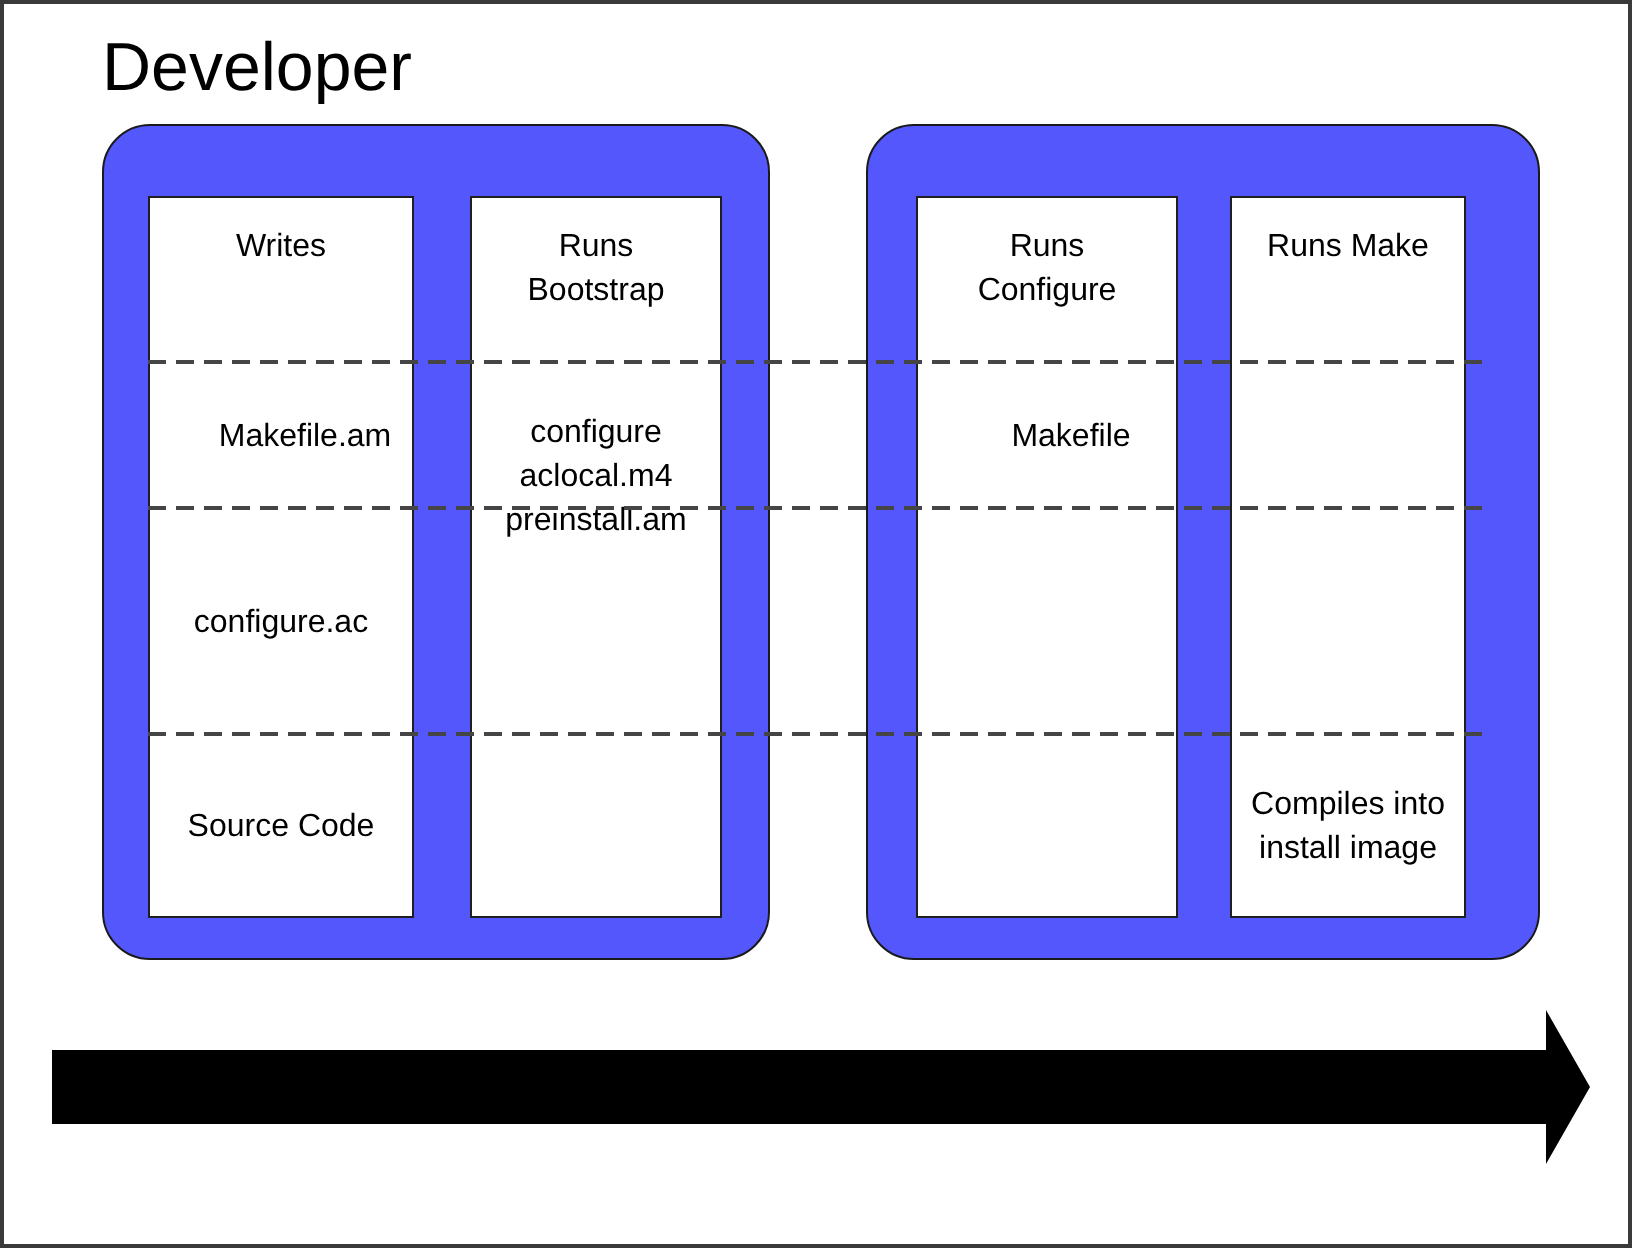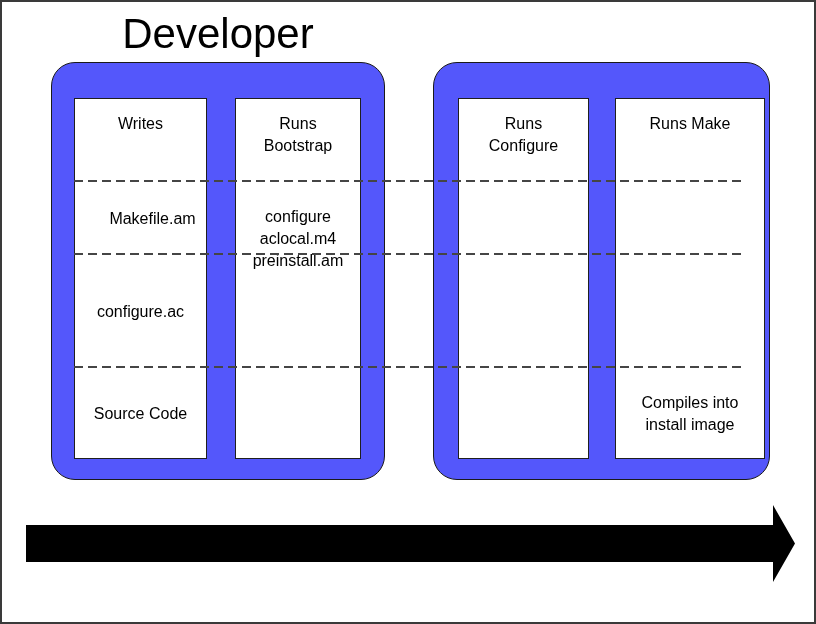--- a/index.html
+++ b/index.html
@@ -11,23 +11,22 @@
     border: 2px solid var(--page-border, #3a3a3a);
     box-sizing: border-box;
     font-family: "Liberation Sans", sans-serif;
     color: var(--text, #000000);
     overflow: hidden;
   }
   .section-title {
     position: absolute;
     top: 12px;
     height: 40px;
-    font-size: 42px;
+    font-size: 34px;
     line-height: 40px;
-    text-align: center;
     z-index: 2;
     color: var(--text, #000000);
   }
   .title-dev  { left: 49px;  width: 334px; }
   .title-user { left: 431px; width: 337px; }
 
   .blue-box {
     position: absolute;
     top: 60px;
     height: 418px;
@@ -44,21 +43,21 @@
     position: absolute;
     top: 35px;
     height: 361px;
     background: var(--cell-fill, #ffffff);
     border: 1px solid var(--col-outline, #1f1f1f);
     box-sizing: border-box;
   }
   .dev-col1  { left: 22px;  width: 133px; }
   .dev-col2  { left: 183px; width: 126px; }
   .user-col1 { left: 24px;  width: 131px; }
-  .user-col2 { left: 181px; width: 150px; }
+  .user-col2 { left: 181px; width: 118px; }
 
   .cell {
     display: flex;
     align-items: center;
     justify-content: center;
     text-align: center;
     font-size: 16px;
     line-height: 22px;
     white-space: pre-line;
   }
@@ -108,20 +107,21 @@
 aclocal.m4
 preinstall.am</div>
       <div class="cell r4"></div>
     </div>
   </div>
 
   <div class="blue-box box-user">
     <div class="white-col user-col1">
       <div class="cell r1">Runs
 Configure</div>
+      <div class="cell r2">Makefile</div>
       <div class="cell r4"></div>
     </div>
     <div class="white-col user-col2">
       <div class="cell r1">Runs Make</div>
       <div class="cell r2"></div>
       <div class="cell r3"></div>
       <div class="cell r4">Compiles into
 install image</div>
     </div>
   </div>

